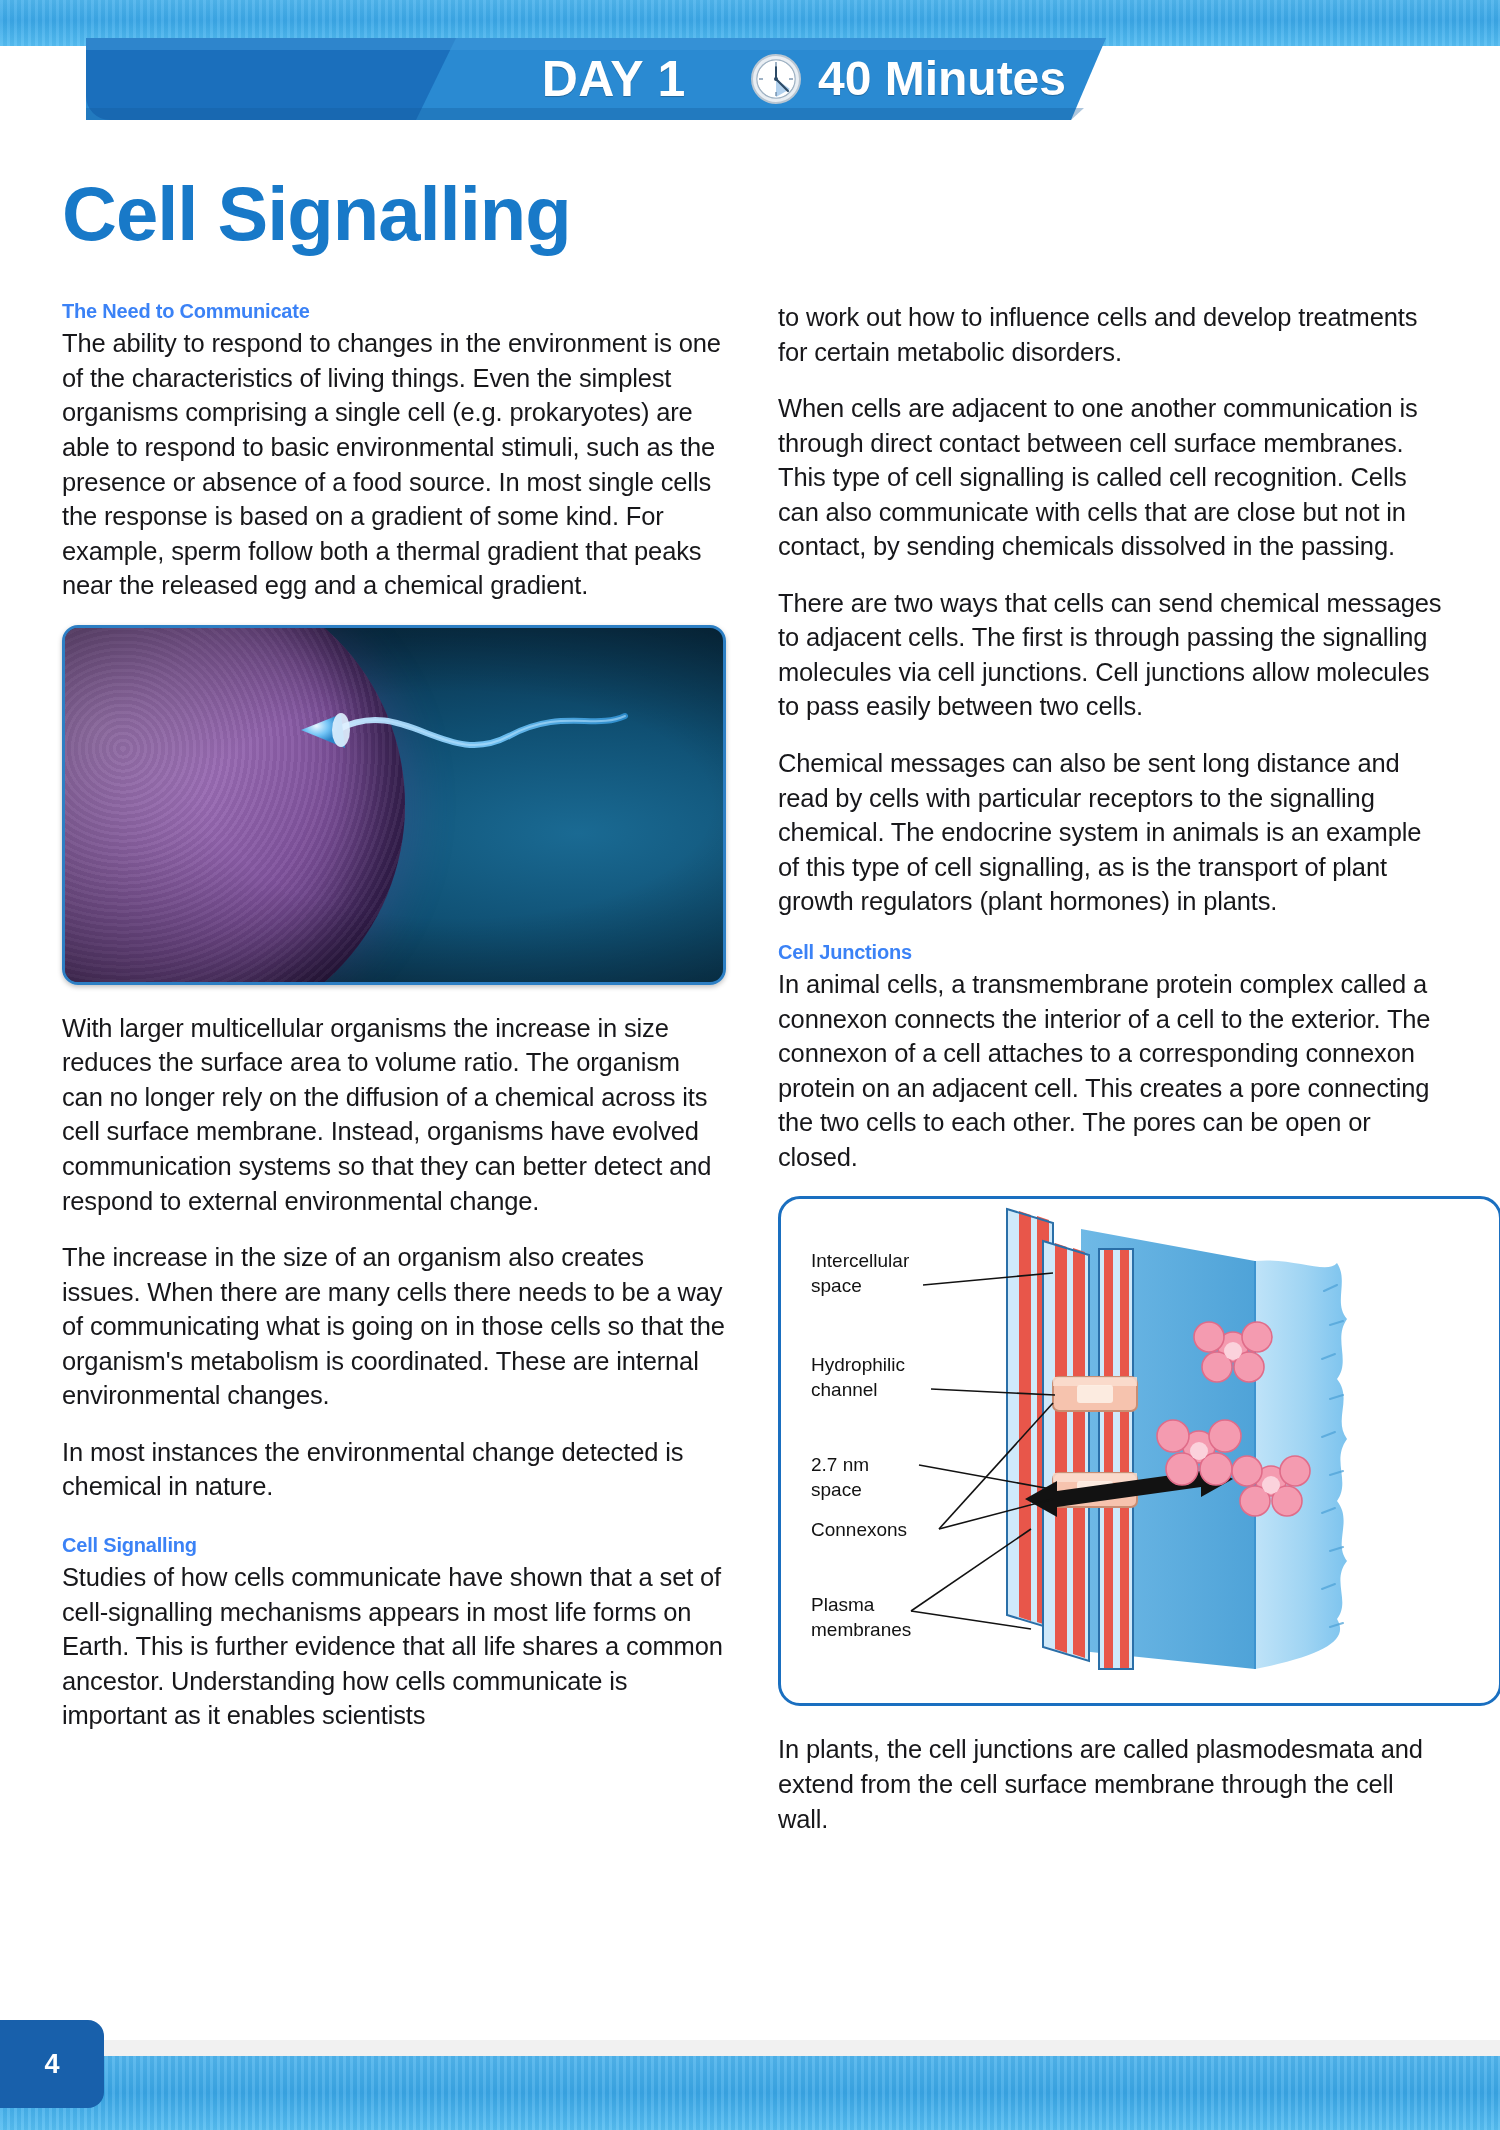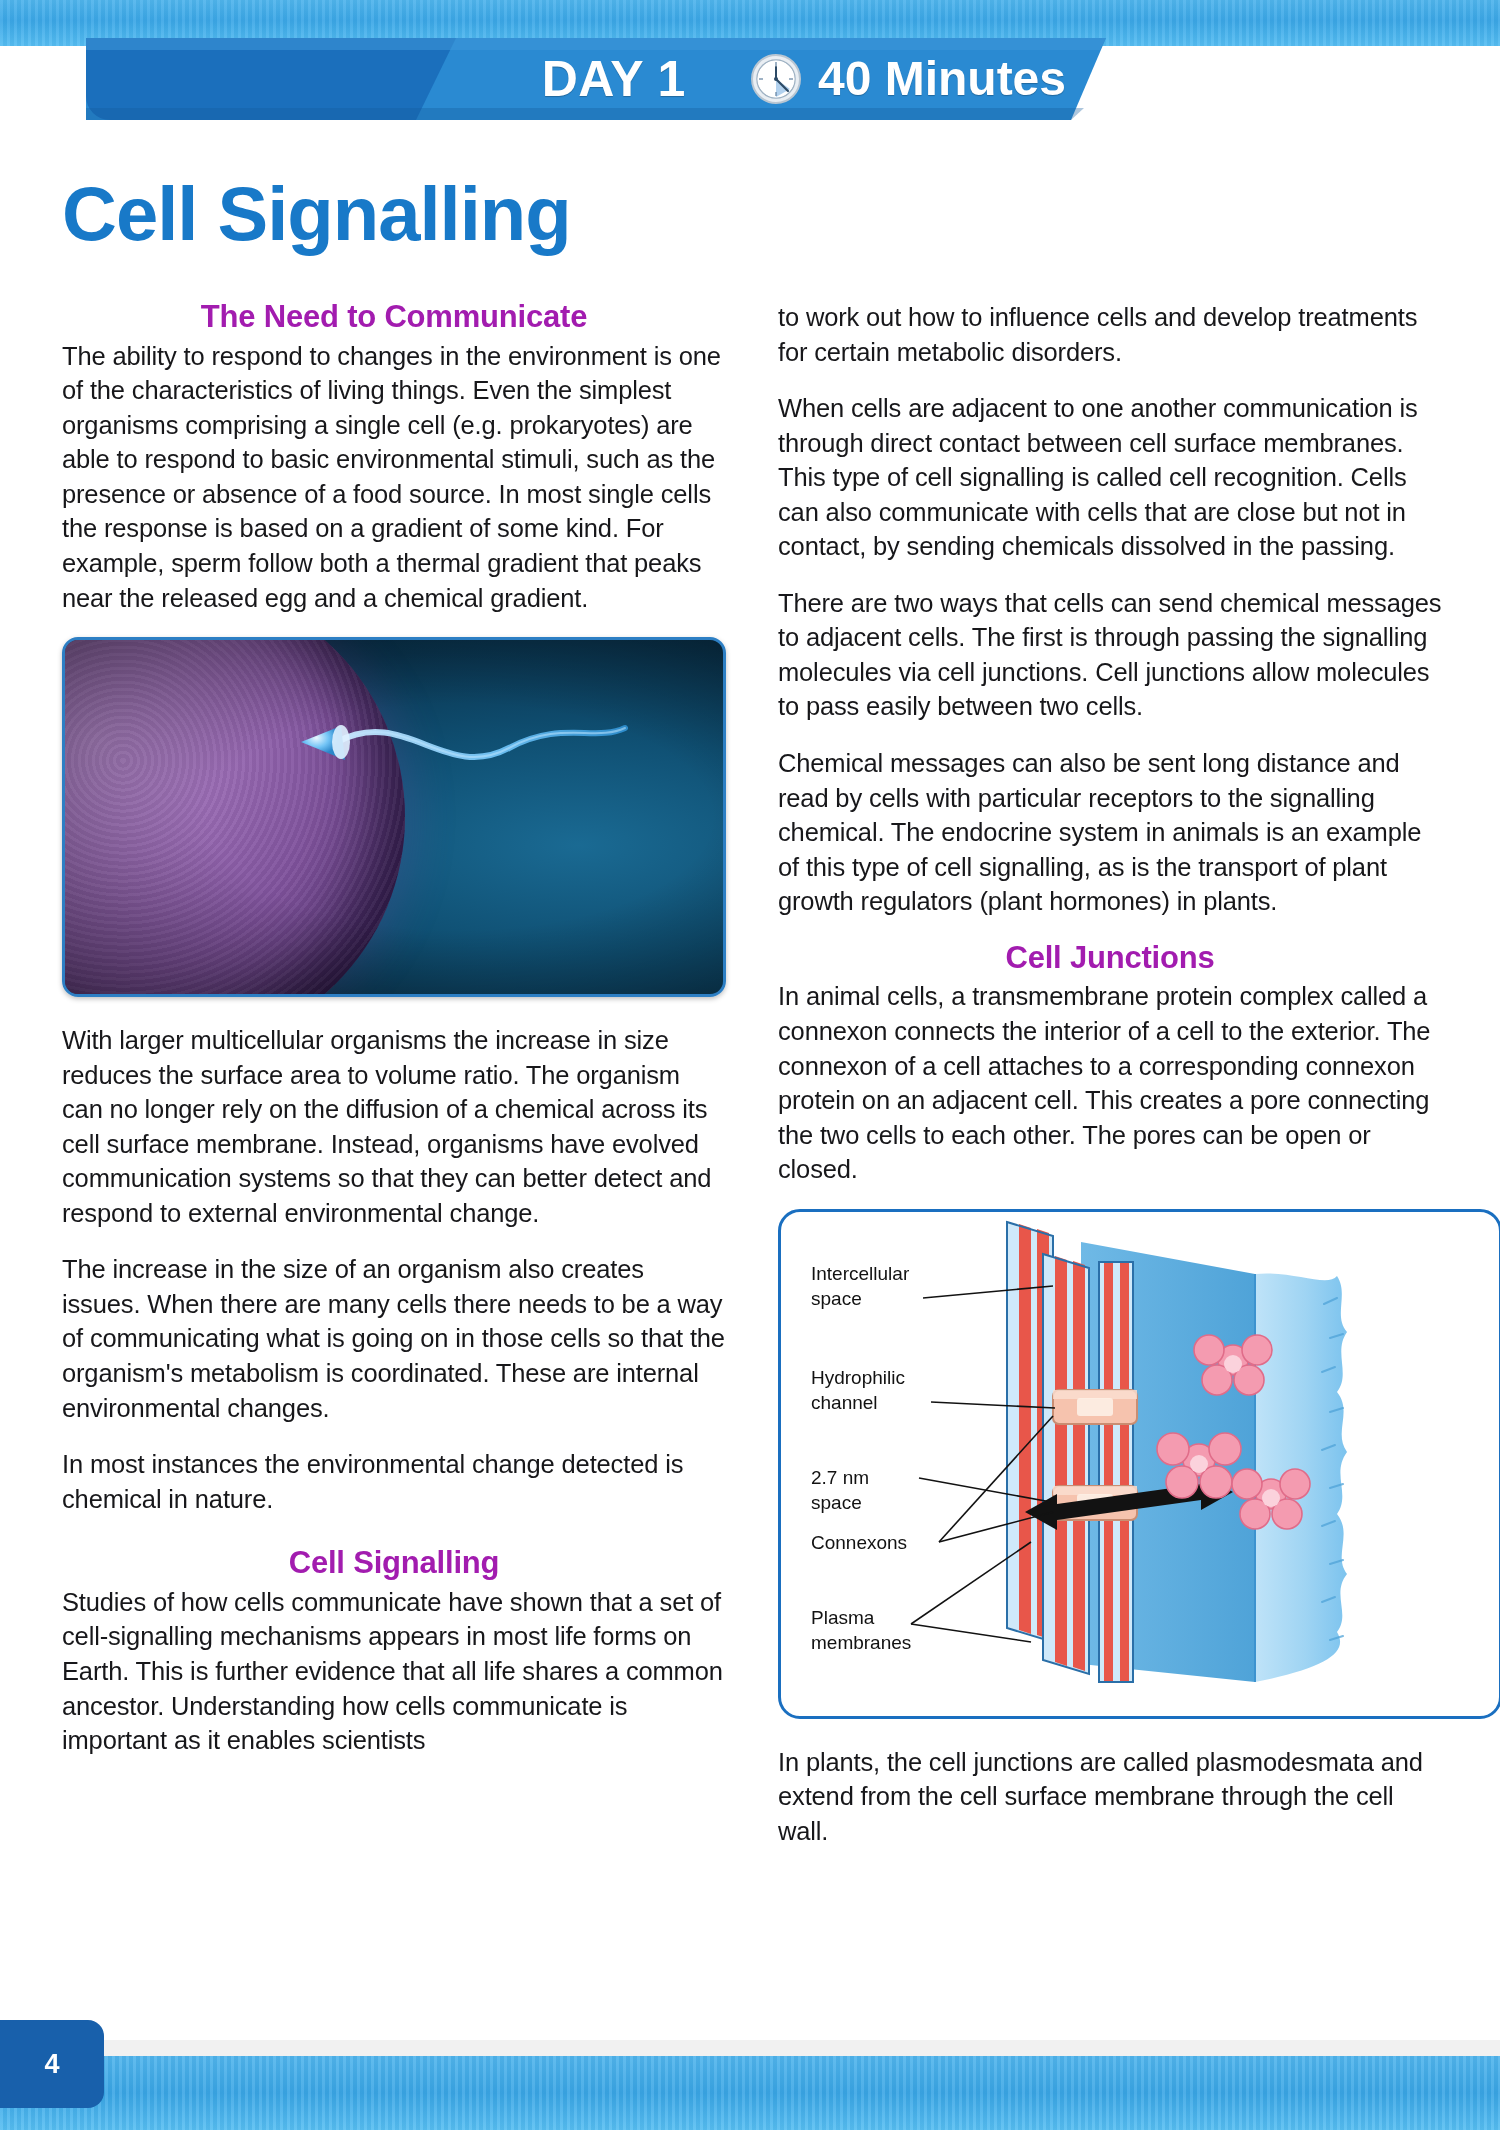--- a/index.html
+++ b/index.html
@@ -118,27 +118,26 @@
   }
   .col {
     position: absolute;
     top: 0;
     width: 664px;
   }
   .col-left  { left: 0; }
   .col-right { left: 716px; }
 
   h2.section {
-    color: #a21caf;
-    font-size: 31px;
+    color: #3b82f6;
+    font-size: 20px;
     font-weight: bold;
     line-height: 1.12;
     margin: 0 0 4px 0;
     letter-spacing: -0.2px;
-    text-align: center;
   }
   h2.section.tight { margin-top: 0; }
   h2.section.spaced { margin-top: 30px; }
 
   p.body {
     font-size: 25.5px;
     line-height: 1.355;
     color: #17171a;
     margin: 0 0 22px 0;
     letter-spacing: -0.15px;

